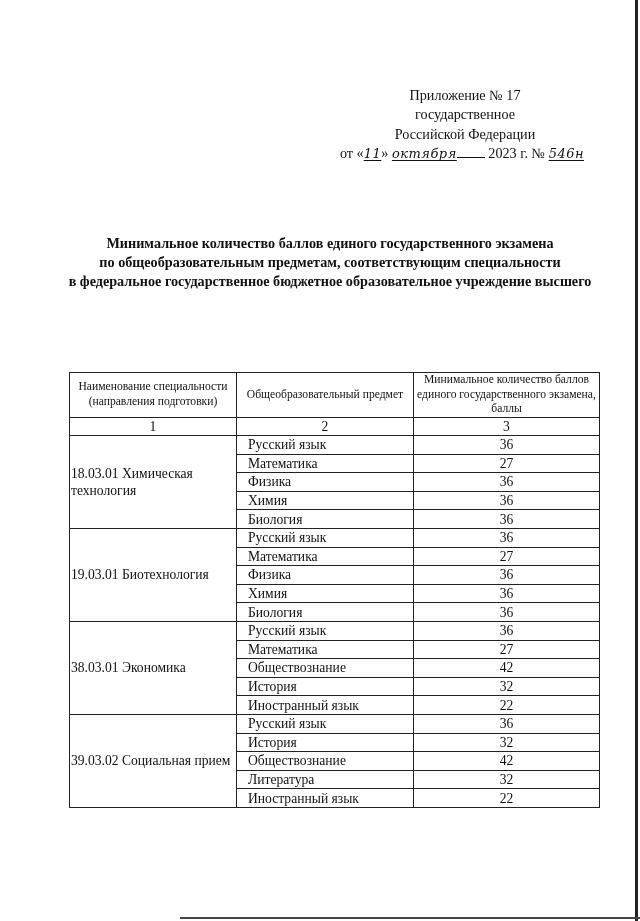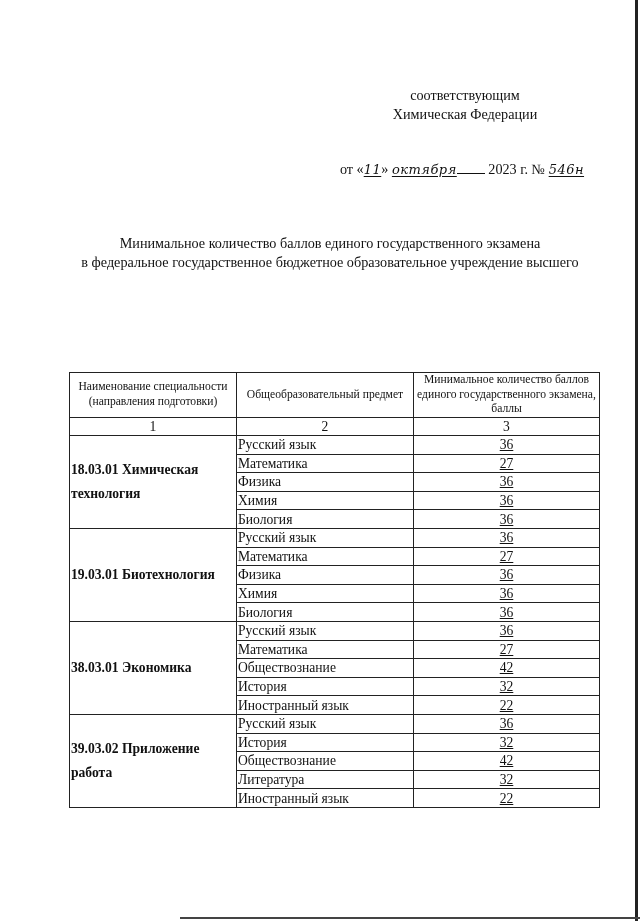--- a/index.html
+++ b/index.html
@@ -6,62 +6,64 @@
     body {
       width: 640px; height: 921px; background: #ffffff; position: relative; overflow: hidden;
       font-family: "Liberation Serif", "DejaVu Serif", serif; color: #111;
     }
     .page-edge-right { position: absolute; left: 635px; top: 0; width: 3px; height: 921px; background: #222; }
     .page-edge-bottom { position: absolute; left: 180px; top: 917px; width: 460px; height: 2px; background: #444; }
     .appendix {
       position: absolute; left: 345px; top: 86px; width: 240px;
       text-align: center; font-size: 14.2px; line-height: 19.4px;
     }
-    .appendix .dateline { white-space: nowrap; margin-left: -6px; margin-top: 35px; }
+    .appendix .dateline { white-space: nowrap; margin-left: -6px; }
     .hand {
       font-family: "DejaVu Serif", serif; font-style: italic; font-size: 13px;
       text-decoration: underline; text-underline-offset: 2px; letter-spacing: 0.5px;
     }
     .blank { display: inline-block; border-bottom: 1px solid #111; height: 12px; vertical-align: baseline; }
     .title {
       position: absolute; left: 60px; top: 234px; width: 540px;
-      text-align: center; font-size: 14.2px; line-height: 19.2px;
+      text-align: center; font-size: 14.2px; line-height: 19.2px; font-weight: bold;
     }
     table.scores {
       position: absolute; left: 69px; top: 372px; width: 530px;
       border-collapse: collapse; font-size: 13.6px; table-layout: fixed;
     }
     table.scores td, table.scores th {
       border: 1.3px solid #222; padding: 0 2px; font-weight: normal; vertical-align: middle;
     }
     table.scores th { font-size: 11.6px; line-height: 14.6px; text-align: center; height: 44px; }
     table.scores tr.num td { text-align: center; height: 17px; line-height: 17px; font-size: 13.6px; }
-    table.scores td.spec { vertical-align: middle; padding-left: 1px; line-height: 24px; font-weight: bold; }
-    table.scores td.subj { height: 17.6px; line-height: 17px; padding-left: 1px; }
-    table.scores td.score { text-align: center; line-height: 17px; text-decoration: underline; }
+    table.scores td.spec { vertical-align: middle; padding-left: 1px; line-height: 17px; }
+    table.scores td.subj { height: 17.6px; line-height: 17px; padding-left: 11px; }
+    table.scores td.score { text-align: center; line-height: 17px; }
   </style>
 </head>
 <body>
 
 <div class="page-edge-right"></div>
 <div class="page-edge-bottom"></div>
 
 <div class="appendix">
-  <div>соответствующим</div>
-  <div>Химическая Федерации</div>
+  <div>Приложение № 17</div>
+  <div>государственное</div>
+  <div>Российской Федерации</div>
   <div class="dateline">
     <span>от «</span><span class="hand">11</span><span>»</span>
     <span class="hand">октября</span><span class="blank" style="width:28px"></span>
     <span>2023 г. №</span>
     <span class="hand">546н</span>
   </div>
 </div>
 
 <div class="title">
   <div>Минимальное количество баллов единого государственного экзамена</div>
+  <div>по общеобразовательным предметам, соответствующим специальности</div>
   <div>в федеральное государственное бюджетное образовательное учреждение высшего</div>
 </div>
 
 <table class="scores">
   <colgroup>
     <col style="width:167px">
     <col style="width:177px">
     <col style="width:186px">
   </colgroup>
   <tbody>
@@ -136,21 +138,21 @@
   <tr>
     <td class="subj">История</td>
     <td class="score">32</td>
   </tr>
   <tr>
     <td class="subj">Иностранный язык</td>
     <td class="score">22</td>
   </tr>
 
   <tr>
-    <td class="spec" rowspan="5">39.03.02 Приложение работа</td>
+    <td class="spec" rowspan="5">39.03.02 Социальная прием</td>
     <td class="subj">Русский язык</td>
     <td class="score">36</td>
   </tr>
   <tr>
     <td class="subj">История</td>
     <td class="score">32</td>
   </tr>
   <tr>
     <td class="subj">Обществознание</td>
     <td class="score">42</td>

